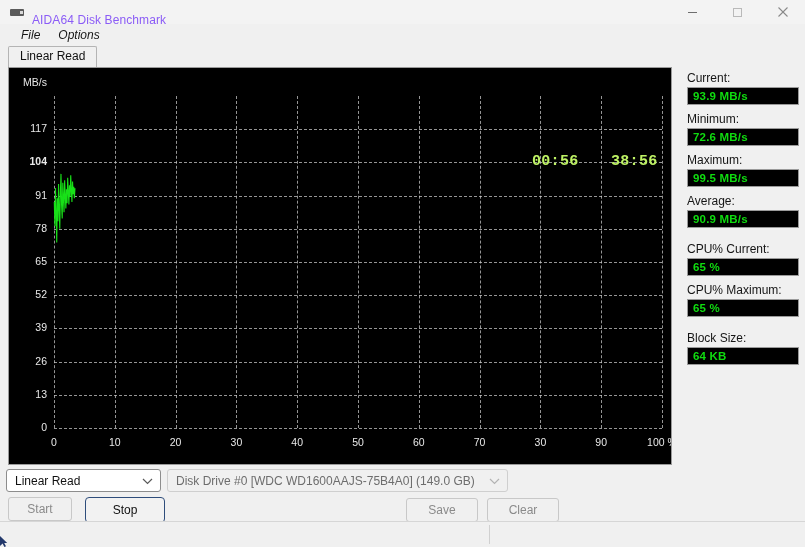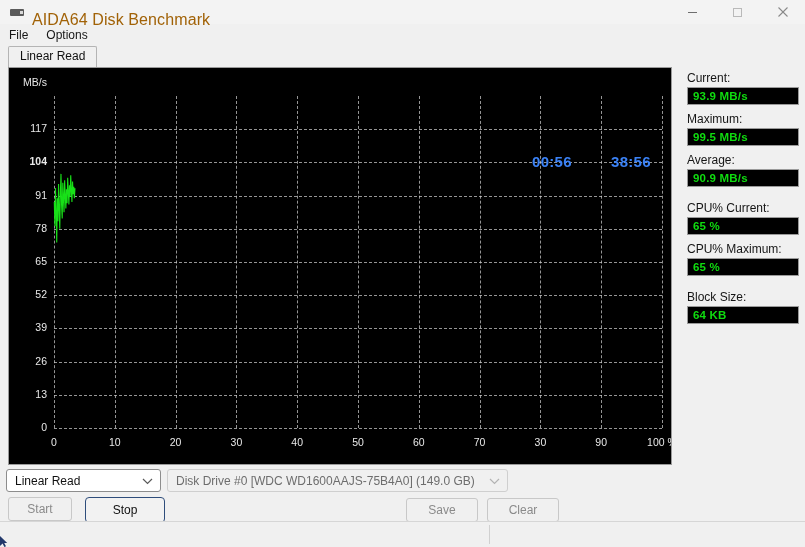--- a/index.html
+++ b/index.html
@@ -10,27 +10,27 @@
     font-size:12px;color:#1a1a1a;
     -webkit-font-smoothing:antialiased;
   }
   .window{position:relative;width:805px;height:547px;background:#f0f0f0;display:flex;flex-direction:column;}
 
   
   .titlebar{height:24px;background:#f3f3f3;display:flex;align-items:center;flex:0 0 auto;position:relative;}
   .title-icon{width:16px;height:16px;margin-left:9px;margin-right:7px;position:relative;}
   .title-icon .drive{position:absolute;left:1px;top:5px;width:14px;height:7px;background:#5a5a5a;border-radius:1px;}
   .title-icon .drive:after{content:"";position:absolute;right:1px;top:2px;width:3px;height:3px;background:#d9d9d9;}
-  .title-text{font-size:16px;color:#a16207;letter-spacing:.1px;margin-top:16px;}
+  .title-text{font-size:12px;color:#8b5cf6;letter-spacing:.1px;margin-top:16px;}
   .caption-btns{position:absolute;right:0;top:0;height:24px;display:flex;}
   .cap{width:45px;height:24px;display:flex;align-items:center;justify-content:center;}
   .cap svg{display:block;}
 
   
-  .menubar{height:21px;display:flex;align-items:center;padding-left:0;flex:0 0 auto;background:#f0f0f0;}
+  .menubar{height:21px;display:flex;align-items:center;padding-left:12px;flex:0 0 auto;background:#f0f0f0;font-style:italic;}
   .menu-item{padding:2px 9px;font-size:12px;color:#161616;}
 
   
   .tabstrip{height:22px;position:relative;flex:0 0 auto;padding-left:8px;display:flex;align-items:flex-end;}
   .tab{
     height:20px;line-height:19px;padding:0 11px;font-size:12px;
     background:#f0f0f0;border:1px solid #b4b4b4;border-bottom:none;
     border-radius:2px 2px 0 0;position:relative;z-index:2;color:#111;
   }
 
@@ -44,21 +44,21 @@
     background:#000;border:1px solid #9a9a9a;box-sizing:border-box;
   }
   .chart-inner{position:absolute;inset:0;background:#000;overflow:hidden;}
   .yaxis-title{position:absolute;left:14px;top:8px;color:#e8e8e8;font-size:10.5px;}
   .ylab{position:absolute;color:#e8e8e8;font-size:10.5px;text-align:right;width:26px;}
   .xlab{position:absolute;color:#e8e8e8;font-size:10.5px;text-align:center;}
   .plot{position:absolute;left:45px;top:28px;width:608px;height:332px;}
   .gridv{position:absolute;top:0;bottom:0;width:0;border-left:1px dashed #cfcfcf;opacity:.72;}
   .gridh{position:absolute;left:0;right:0;height:0;border-top:1px dashed #cfcfcf;opacity:.72;}
   .trace{position:absolute;left:0;top:0;width:608px;height:332px;overflow:visible;}
-  .timer{position:absolute;color:#3b82f6;font-size:15px;font-weight:bold;font-family:Liberation Sans, sans-serif;letter-spacing:.3px;}
+  .timer{position:absolute;color:#bef264;font-size:15px;font-weight:bold;font-family:Liberation Mono, monospace;letter-spacing:.3px;}
   .t-elapsed{left:523px;top:85px;}
   .t-remain{left:602px;top:85px;}
 
   
   .controls{position:absolute;left:0;right:0;top:400px;height:62px;}
   .combo{
     position:absolute;height:23px;box-sizing:border-box;background:#fff;
     border:1px solid #8d8d8d;border-radius:3px;display:flex;align-items:center;
     font-size:12px;color:#111;padding-left:8px;
   }
@@ -219,20 +219,24 @@
         <div class="btn btn-clear">Clear</div>
       </div>
     </div>
 
     <div class="stats" id="stats-panel">
         <div class="stat">
           <div class="stat-label">Current:</div>
           <div class="stat-box">93.9 MB/s</div>
         </div>
         <div class="stat">
+          <div class="stat-label">Minimum:</div>
+          <div class="stat-box">72.6 MB/s</div>
+        </div>
+        <div class="stat">
           <div class="stat-label">Maximum:</div>
           <div class="stat-box">99.5 MB/s</div>
         </div>
         <div class="stat">
           <div class="stat-label">Average:</div>
           <div class="stat-box">90.9 MB/s</div>
         </div>
         <div class="stat gap">
           <div class="stat-label">CPU% Current:</div>
           <div class="stat-box">65 %</div>

